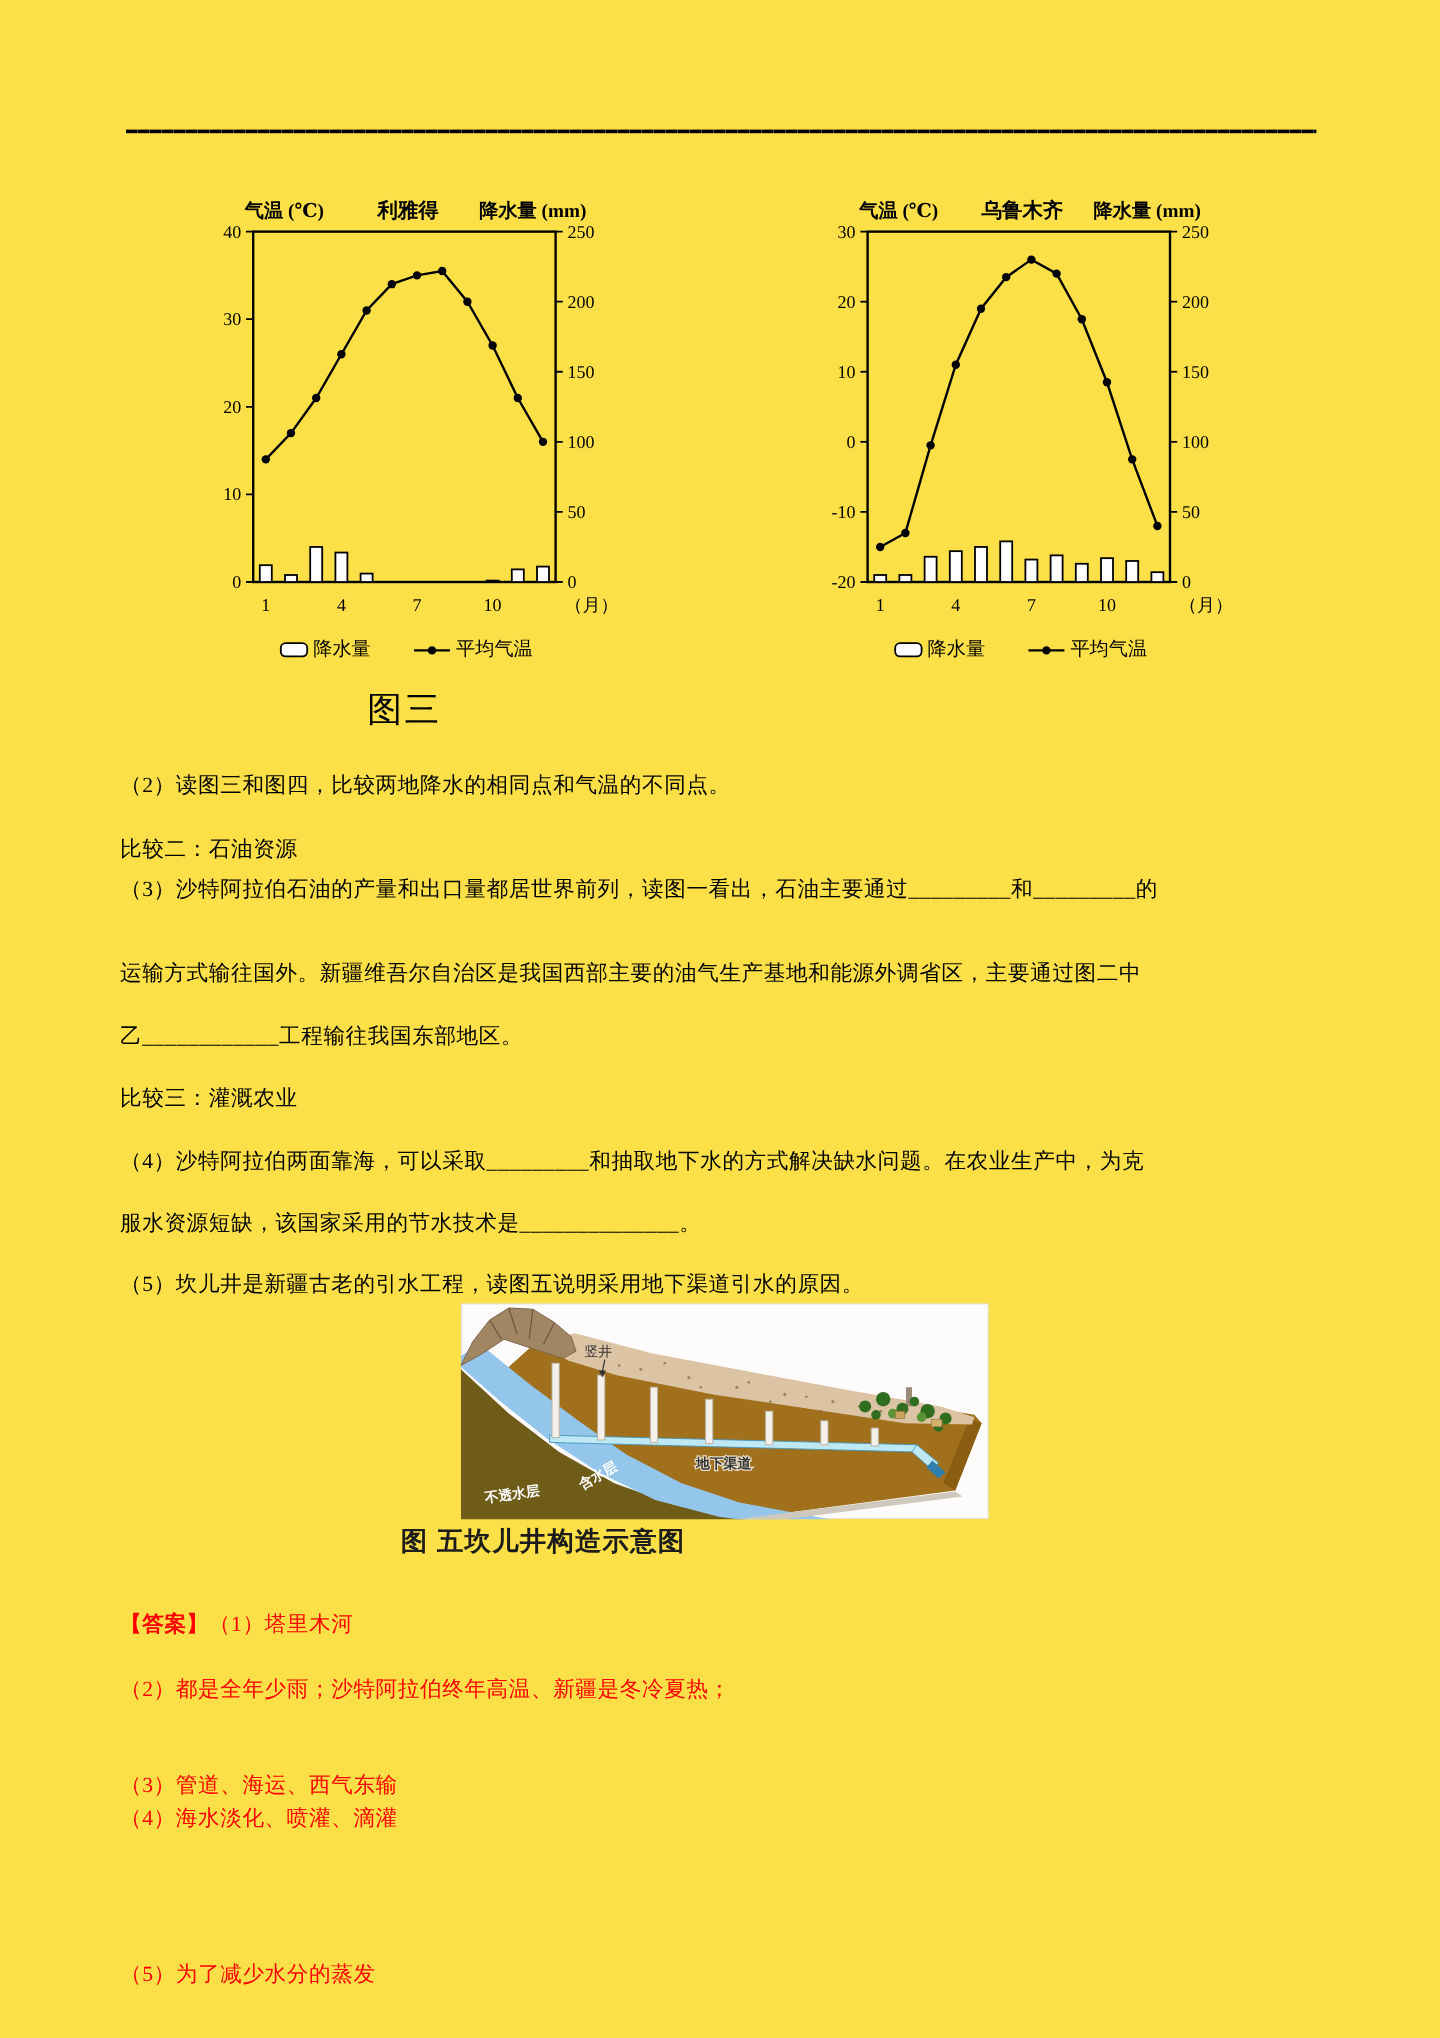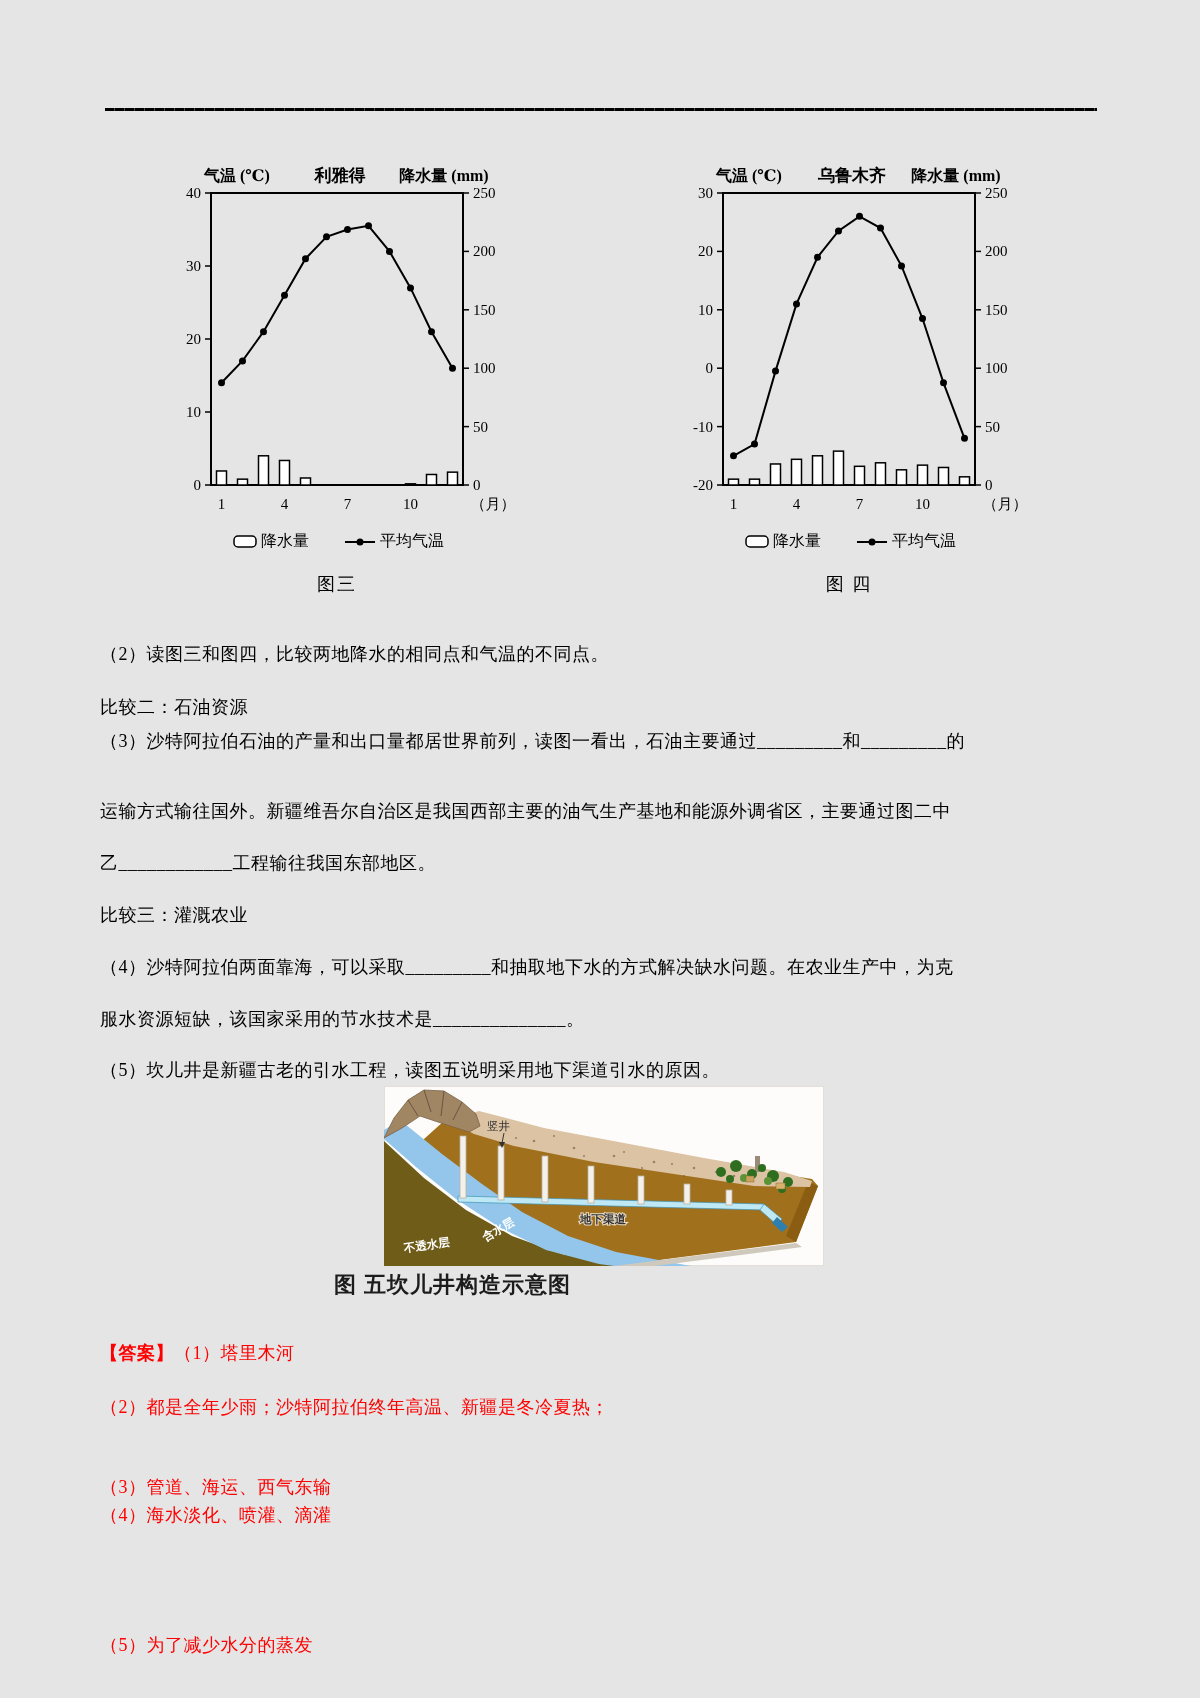--- a/index.html
+++ b/index.html
@@ -1,23 +1,23 @@
 <!DOCTYPE html>
 <html><head>
 <meta charset="utf-8">
 <style>
   html,body{margin:0;padding:0;background:#fff;}
-  .page{position:relative;width:1200px;height:1698px;background:#e5e5e5;overflow:hidden;
+  .page{position:relative;width:1200px;height:1698px;background:#fde047;overflow:hidden;
         font-family:"Liberation Serif","DejaVu Serif",serif;color:#000;}
   .sep{position:absolute;left:105px;top:108px;width:992px;height:3px;
        background:repeating-linear-gradient(90deg,#000 0 9px,#4a4a4a 9px 10px);}
   .chart{position:absolute;width:370px;height:410px;}
   #chart1{left:148px;top:148px;}
   #chart2{left:660px;top:148px;}
-  .figcap{position:absolute;width:378px;text-align:center;font-size:18px;letter-spacing:2px;}
+  .figcap{position:absolute;width:378px;text-align:center;font-size:29px;letter-spacing:2px;}
   #cap1{left:148px;top:572px;}
   #cap2{left:660px;top:572px;}
   .tline{position:absolute;left:100px;width:1020px;font-size:18px;letter-spacing:.5px;
          white-space:nowrap;line-height:26px;}
   .answers .tline{color:#ff0000;}
   .ansbold{font-weight:bold;}
   #karez{position:absolute;left:384px;top:1086px;}
   #karezcap{position:absolute;left:334px;top:1270px;width:380px;
             font-family:"Liberation Sans","DejaVu Sans",sans-serif;
             font-weight:600;font-size:22px;color:#1c1c1c;letter-spacing:1px;}
@@ -149,21 +149,20 @@
       <text x="262.5" y="361" text-anchor="middle" font-size="15" fill="#000" font-family="&quot;Liberation Serif&quot;,&quot;DejaVu Serif&quot;,serif">10</text>
       <text x="345" y="361" text-anchor="middle" font-size="15" fill="#000" font-family="&quot;Liberation Serif&quot;,&quot;DejaVu Serif&quot;,serif">（月）</text>
       <rect x="86" y="388" width="22" height="11" rx="4" fill="#fff" stroke="#000" stroke-width="1.5"></rect>
       <text x="113" y="398" text-anchor="start" font-size="16" fill="#000" font-family="&quot;Liberation Serif&quot;,&quot;DejaVu Serif&quot;,serif">降水量</text>
       <line x1="197" y1="394" x2="227" y2="394" stroke="#000" stroke-width="2"></line>
       <circle cx="212" cy="394" r="3.5" fill="#000"></circle>
       <text x="232" y="398" text-anchor="start" font-size="16" fill="#000" font-family="&quot;Liberation Serif&quot;,&quot;DejaVu Serif&quot;,serif">平均气温</text>
     </svg>
 
   <div id="cap1" class="figcap">图三</div>
-  <div id="cap2" class="figcap">图 四</div>
 
   <div class="tline" style="top:641px">（2）读图三和图四，比较两地降水的相同点和气温的不同点。</div>
   <div class="tline" style="top:694px">比较二：石油资源</div>
   <div class="tline" style="top:728px">（3）沙特阿拉伯石油的产量和出口量都居世界前列，读图一看出，石油主要通过_________和_________的</div>
   <div class="tline" style="top:798px">运输方式输往国外。新疆维吾尔自治区是我国西部主要的油气生产基地和能源外调省区，主要通过图二中</div>
   <div class="tline" style="top:850px">乙____________工程输往我国东部地区。</div>
   <div class="tline" style="top:902px">比较三：灌溉农业</div>
   <div class="tline" style="top:954px">（4）沙特阿拉伯两面靠海，可以采取_________和抽取地下水的方式解决缺水问题。在农业生产中，为克</div>
   <div class="tline" style="top:1006px">服水资源短缺，该国家采用的节水技术是______________。</div>
   <div class="tline" style="top:1057px">（5）坎儿井是新疆古老的引水工程，读图五说明采用地下渠道引水的原因。</div>

